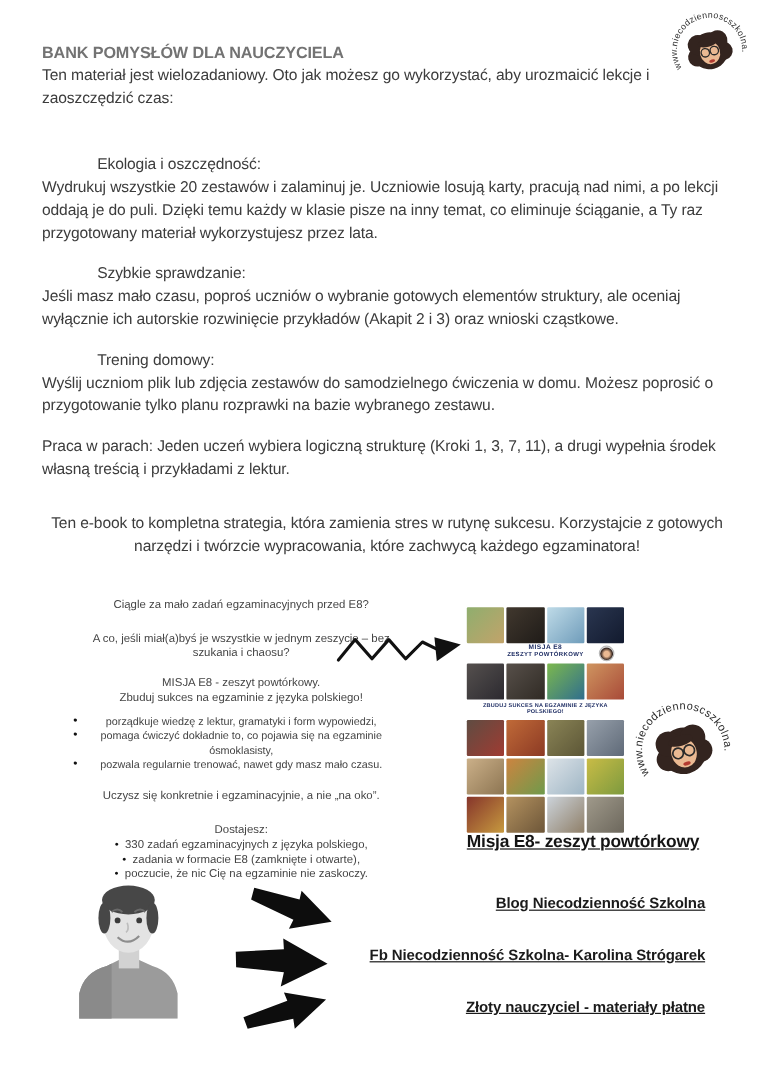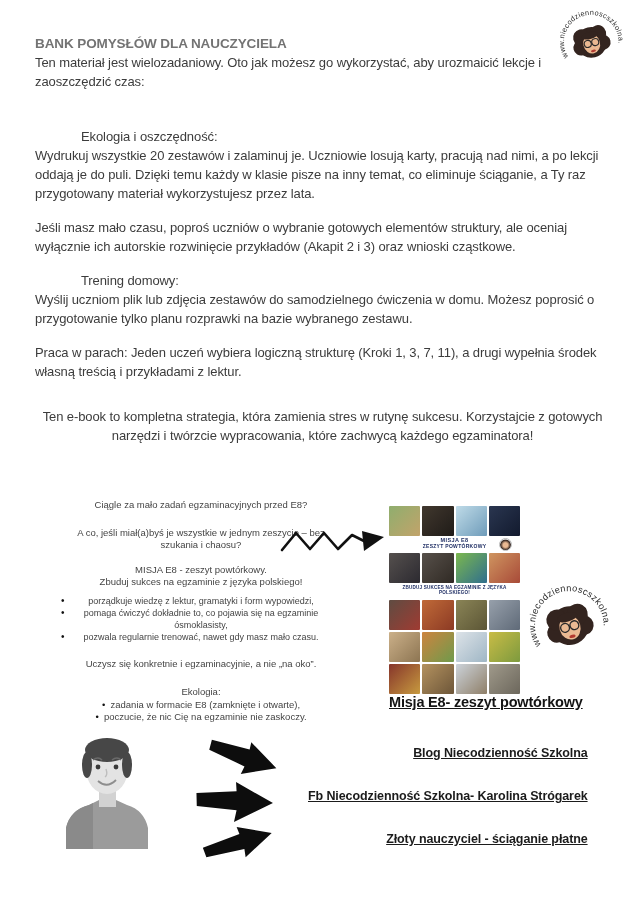--- a/index.html
+++ b/index.html
@@ -93,20 +93,21 @@
   <div class="content">
     <div class="doc-title">BANK POMYSŁÓW DLA NAUCZYCIELA</div>
     <p class="intro">Ten materiał jest wielozadaniowy. Oto jak możesz go wykorzystać, aby urozmaicić lekcje i zaoszczędzić czas:</p>
     <div>
   <div class="tip">
     <div class="tip-heading">Ekologia i oszczędność:</div>
     <div class="tip-body">Wydrukuj wszystkie 20 zestawów i zalaminuj je. Uczniowie losują karty, pracują nad nimi, a po lekcji oddają je do puli. Dzięki temu każdy w klasie pisze na inny temat, co eliminuje ściąganie, a Ty raz przygotowany materiał wykorzystujesz przez lata.</div>
   </div>
 
   <div class="tip">
+    <div class="tip-heading">Szybkie sprawdzanie:</div>
     <div class="tip-body">Jeśli masz mało czasu, poproś uczniów o wybranie gotowych elementów struktury, ale oceniaj wyłącznie ich autorskie rozwinięcie przykładów (Akapit 2 i 3) oraz wnioski cząstkowe.</div>
   </div>
 
   <div class="tip">
     <div class="tip-heading">Trening domowy:</div>
     <div class="tip-body">Wyślij uczniom plik lub zdjęcia zestawów do samodzielnego ćwiczenia w domu. Możesz poprosić o przygotowanie tylko planu rozprawki na bazie wybranego zestawu.</div>
   </div>
 
   <div class="tip">
     <div class="tip-heading"></div>
@@ -130,22 +131,23 @@
 
   <li>
           <span class="btxt">pomaga ćwiczyć dokładnie to, co pojawia się na egzaminie ósmoklasisty,</span>
         </li>
 
   <li>
           <span class="btxt">pozwala regularnie trenować, nawet gdy masz mało czasu.</span>
         </li>
 </ul>
     <p class="note">Uczysz się konkretnie i egzaminacyjnie, a nie „na oko”.</p>
-    <p class="get-heading">Ekologia:</p>
+    <p class="get-heading">Dostajesz:</p>
     <ul class="get-items">
+  <li>330 zadań egzaminacyjnych z języka polskiego,</li>
 
   <li>zadania w formacie E8 (zamknięte i otwarte),</li>
 
   <li>poczucie, że nic Cię na egzaminie nie zaskoczy.</li>
 </ul>
   </div>
 
   <svg class="squiggle" width="112" height="38" viewBox="0 0 112 38">
     <polyline points="4,28 18,11 32,27 46,11 60,27 74,13 86,19" fill="none" stroke="#111" stroke-width="2.6" stroke-linecap="round" stroke-linejoin="round"></polyline>
     <polygon points="84,9 106,15 86,29" fill="#111"></polygon>
@@ -253,16 +255,16 @@
   </svg>
   <svg class="arrow arrow-3" viewBox="0 0 80 44">
     <polygon points="2,17 44,13 43,5 78,21 44,39 45,30 3,28" fill="#0d0d0d"></polygon>
   </svg>
 
   <div class="links">
   <span class="link"> Blog Niecodzienność Szkolna</span>
 
   <span class="link">Fb Niecodzienność Szkolna- Karolina Strógarek</span>
 
-  <span class="link">Złoty nauczyciel - ściąganie płatne</span>
+  <span class="link">Złoty nauczyciel - materiały płatne</span>
 </div>
 
 </div>
 
 </body></html>

